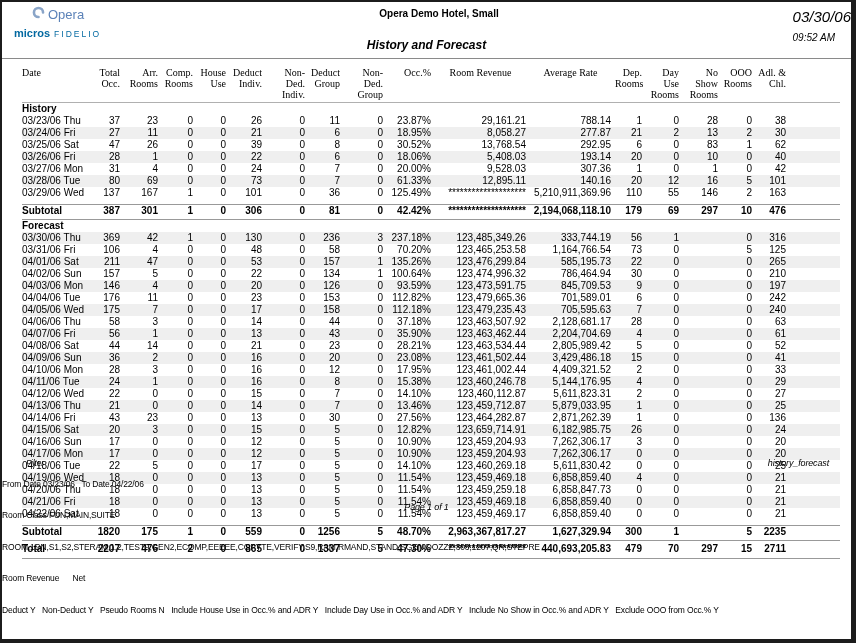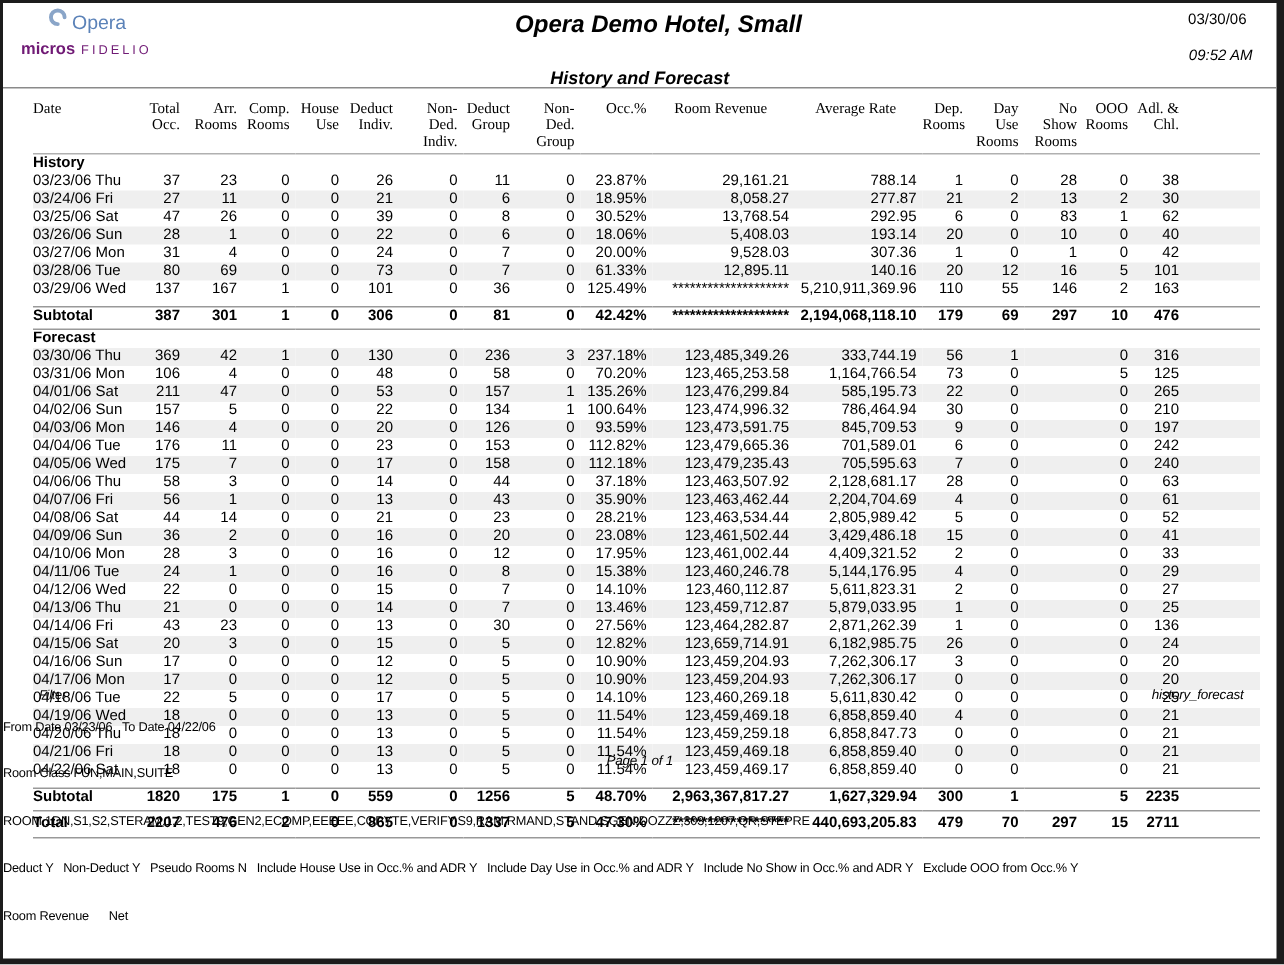--- a/index.html
+++ b/index.html
@@ -7,27 +7,27 @@
     width:856px;height:643px;box-sizing:border-box;position:relative;overflow:hidden;
     background:#fff;color:#000;
     border:2px solid #1c1c1c;border-right-width:5px;border-bottom-width:4px;
     font-family:"Liberation Sans", sans-serif;
   }
   
   .page-header{position:relative;height:56px;border-bottom:1px solid #8a8a8a;}
   .logo{position:absolute;left:12px;top:3px;}
   .logo-top{display:flex;align-items:center;gap:3px;margin-left:18px;}
   .opera-word{color:#5b82b8;font-size:13px;}
-  .micros-line{color:#701a75;margin-top:0px;white-space:nowrap;}
+  .micros-line{color:#0369a1;margin-top:0px;white-space:nowrap;}
   .micros{font-weight:bold;font-size:11px;}
   .fidelio{font-size:8.5px;letter-spacing:2px;margin-left:4px;}
   .center-titles{position:absolute;left:0;right:0;top:0;text-align:center;}
-  .hotel-title{margin-top:6px;font-style:italic;font-weight:bold;font-size:16px;margin-left:25px;}
+  .hotel-title{margin-top:6px;font-weight:bold;font-size:10px;margin-left:25px;}
   .report-title{margin-top:19px;font-style:italic;font-weight:bold;font-size:12px;}
-  .header-date{position:absolute;right:20px;top:6px;font-size:10px;}
+  .header-date{position:absolute;right:0;top:6px;font-style:italic;font-size:15px;}
   .header-time{position:absolute;right:16px;top:30px;font-style:italic;font-size:10px;}
   
   .report-table{margin:5px 0 0 20px;border-collapse:collapse;table-layout:fixed;width:818px;font-size:10px;}
   .report-table th{
     font-weight:normal;vertical-align:top;white-space:pre-line;text-align:right;
     padding:3px 4px 2px 0;line-height:11px;border-bottom:1px solid #b0b0b0;font-family:Liberation Serif, serif;
   }
   .report-table thead th:first-child{text-align:left;}
   .report-table th.c{text-align:center;}
   .report-table td{
@@ -186,21 +186,21 @@
           <td>13,768.54</td>
           <td>292.95</td>
           <td>6</td>
           <td>0</td>
           <td>83</td>
           <td>1</td>
           <td>62</td>
           <td></td>
         </tr>
         <tr class="stripe">
-          <td class="date">03/26/06 Sun</td>
+          <td class="date">03/26/06 Fri</td>
           <td>28</td>
           <td>1</td>
           <td>0</td>
           <td>0</td>
           <td>22</td>
           <td>0</td>
           <td>6</td>
           <td>0</td>
           <td>18.06%</td>
           <td>5,408.03</td>
@@ -312,21 +312,21 @@
           <td>123,485,349.26</td>
           <td>333,744.19</td>
           <td>56</td>
           <td>1</td>
           <td></td>
           <td>0</td>
           <td>316</td>
           <td></td>
         </tr>
         <tr>
-          <td class="date">03/31/06 Mon</td>
+          <td class="date">03/31/06 Fri</td>
           <td>106</td>
           <td>4</td>
           <td>0</td>
           <td>0</td>
           <td>48</td>
           <td>0</td>
           <td>58</td>
           <td>0</td>
           <td>70.20%</td>
           <td>123,465,253.58</td>
@@ -825,18 +825,18 @@
   </table>
 
   <div class="footer">
     <div class="filter-label">Filter</div>
     <div class="page-ind">Page 1 of 1</div>
     <div class="report-id">history_forecast</div>
     <div class="footer-lines">
       <div>From Date 03/23/06   To Date 04/22/06</div>
       <div>Room Class FUN,MAIN,SUITE</div>
       <div>ROOM,1DN,S1,S2,STERAM,1,2,TEST9,GEN2,ECOMP,EEEEE,COPYTE,VERIFY,S9,RAM,RMAND,STAND,SGEN,DOZZZ,303,1207,QR,STEPRE</div>
+      <div>Room Revenue      Net</div>
       <div>Deduct Y   Non-Deduct Y   Pseudo Rooms N   Include House Use in Occ.% and ADR Y   Include Day Use in Occ.% and ADR Y   Include No Show in Occ.% and ADR Y   Exclude OOO from Occ.% Y</div>
-      <div>Room Revenue      Net</div>
     </div>
   </div>
 
 </div>
 
 </body></html>

